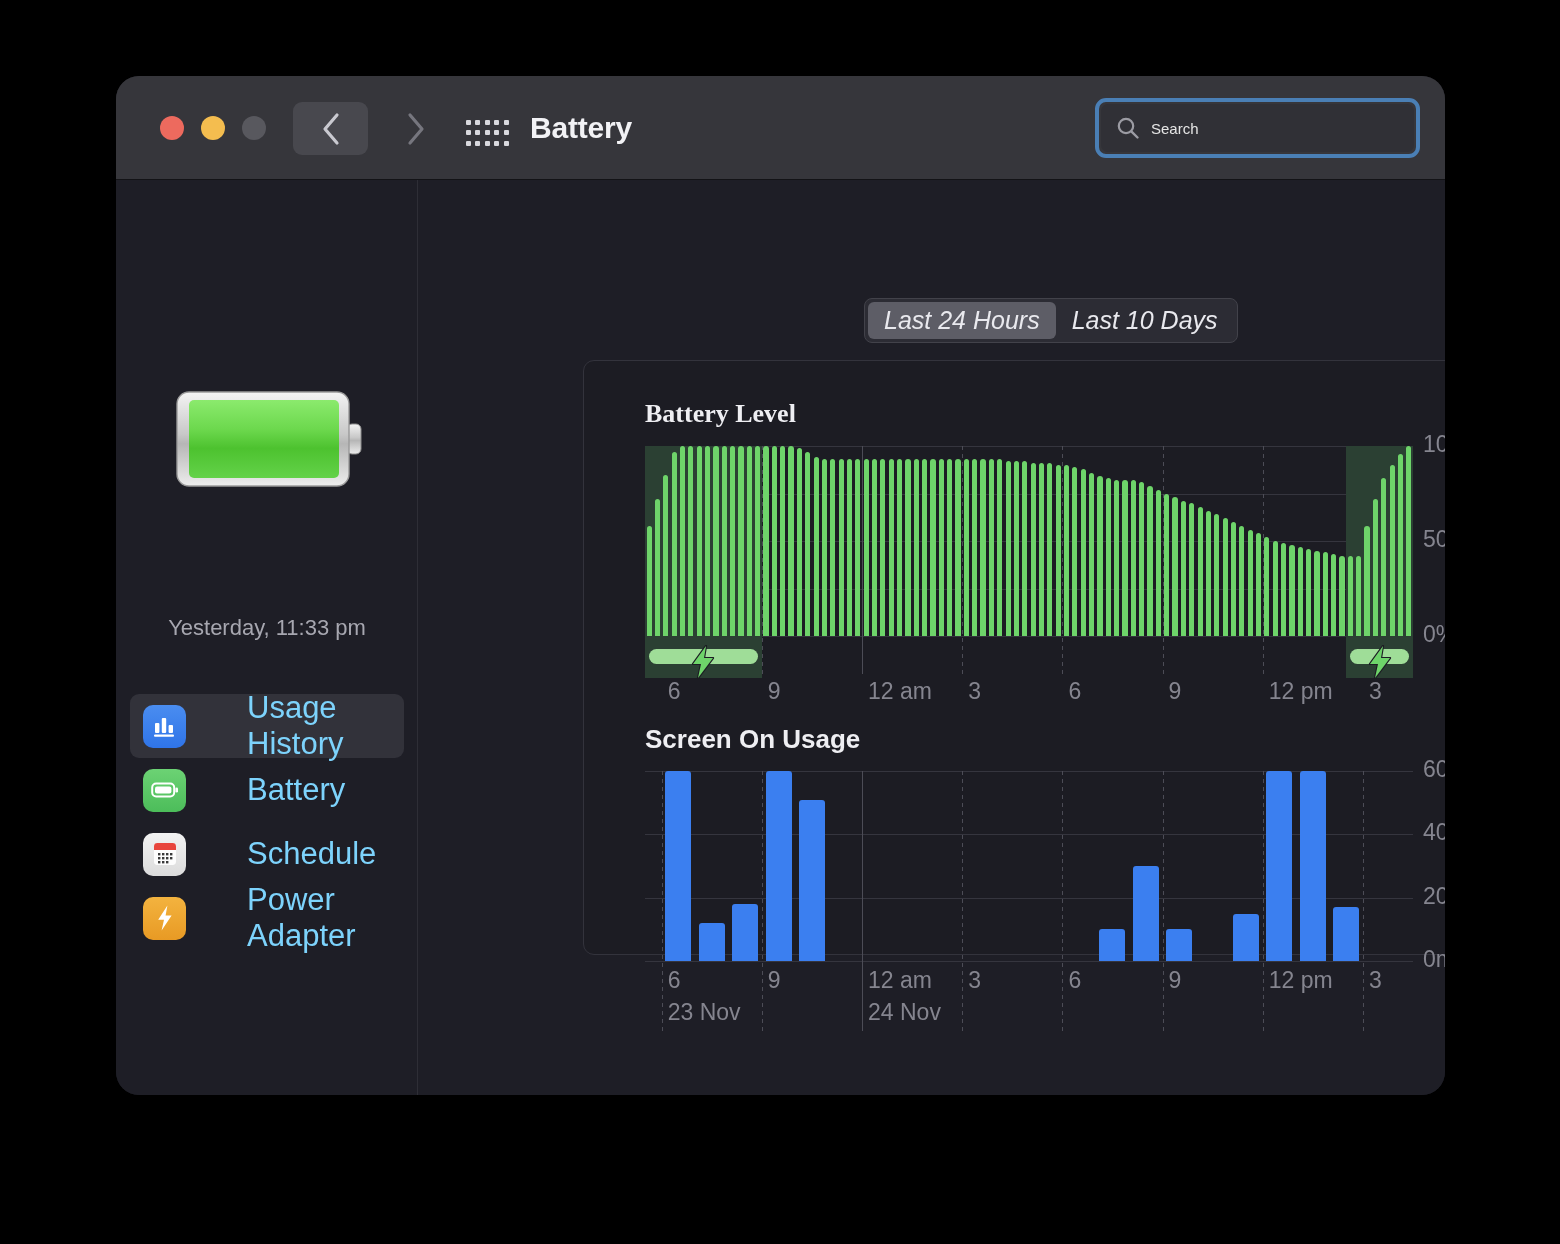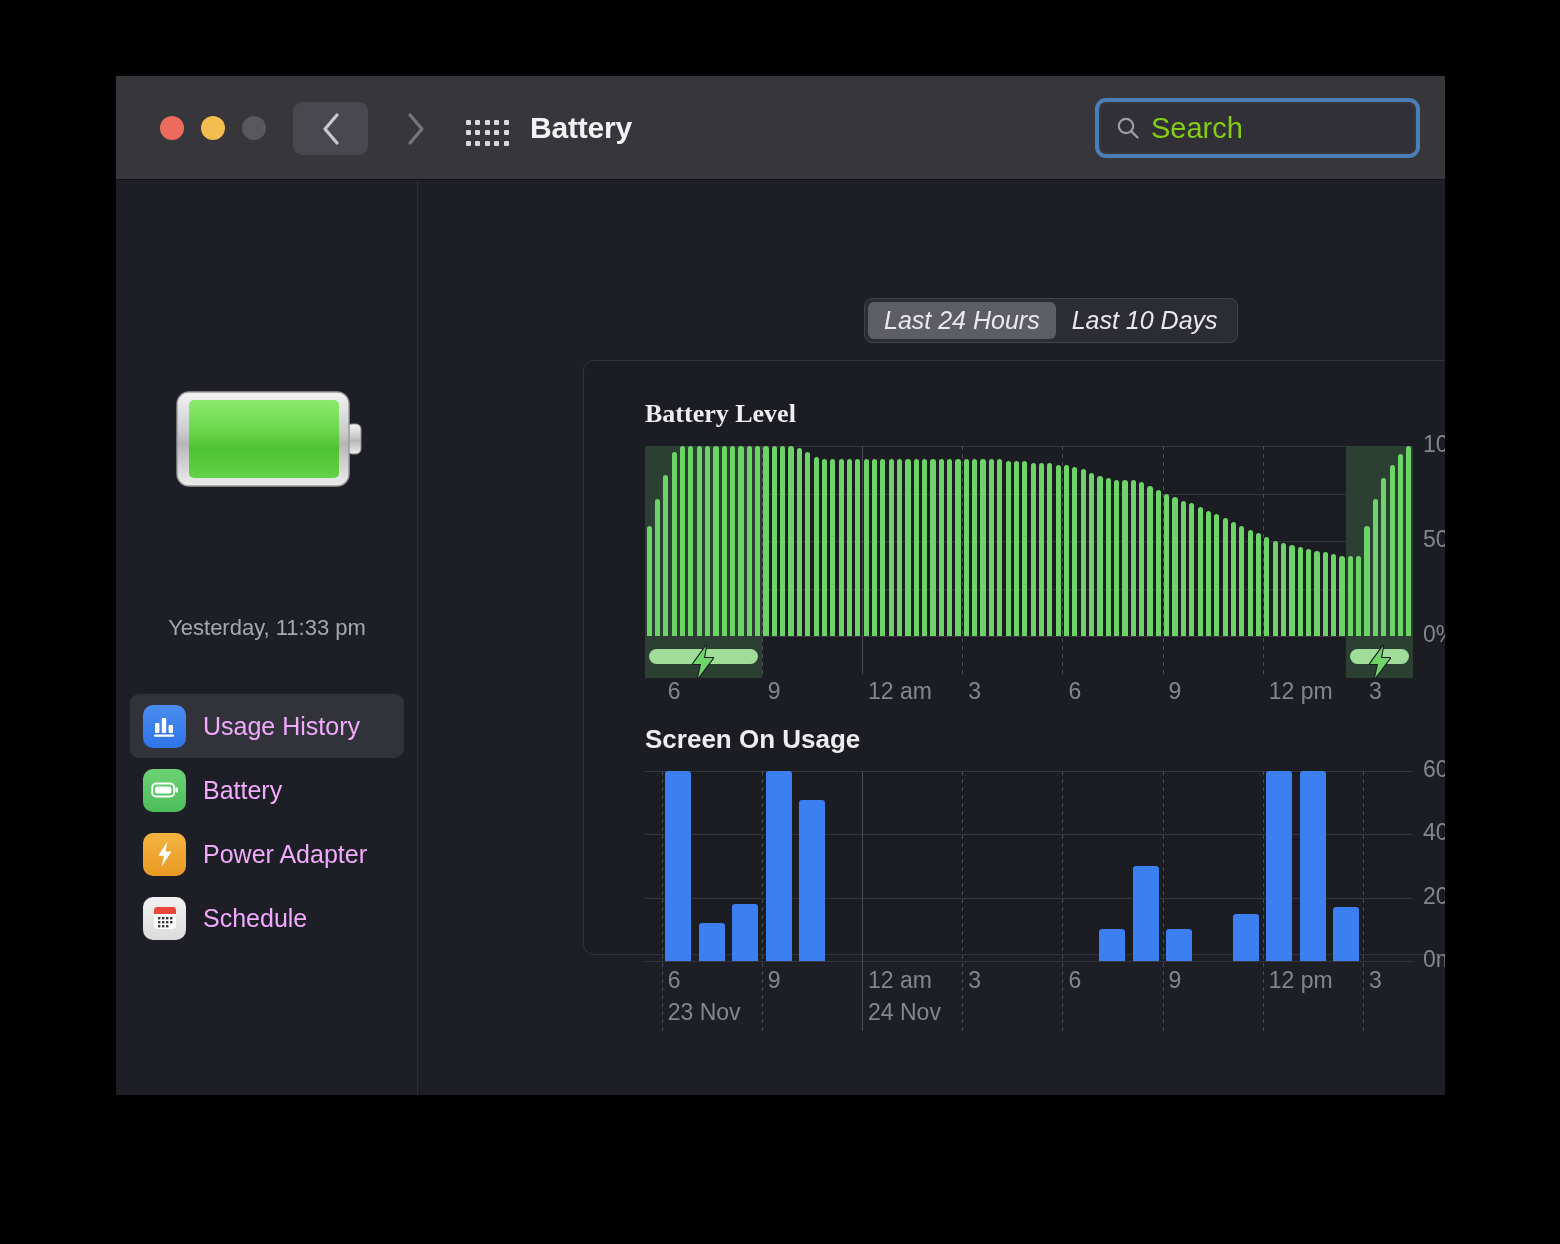--- a/index.html
+++ b/index.html
@@ -8,21 +8,21 @@
     background:#000; overflow:hidden;
     font-family:"Liberation Sans", sans-serif;
     -webkit-font-smoothing:antialiased;
   }
 
   
   #window {
     position:absolute; left:116px; top:76px;
     width:1329px; height:1019px;
     background:#1e1e26;
-    border-radius:1px;
+    border-radius:23px;
     overflow:hidden;
     box-shadow:0 18px 60px rgba(0,0,0,.85);
   }
 
   
   #titlebar {
     position:absolute; left:0; top:0; width:100%; height:104px;
     background:#36363b;
     border-bottom:1px solid #131316;
   }
@@ -66,21 +66,21 @@
     border-radius:11px;
     padding:2px;
   }
   #search-box {
     width:100%; height:100%;
     background:#303036;
     border-radius:7px;
     display:flex; align-items:center;
     padding-left:14px; gap:10px;
   }
-  #search-text { color:#84cc16; font-size:29px; }
+  #search-text { color:#e5e5e5; font-size:15px; }
 
   
   #content { position:absolute; left:0; top:104px; width:100%; bottom:0; background:#1e1e26; }
   #sidebar {
     position:absolute; left:0; top:0; width:302px; height:100%;
     border-right:1px solid #2e2e36;
   }
   #main { position:absolute; left:302px; top:0; right:0; height:100%; }
 
   
@@ -96,21 +96,21 @@
   }
 
   
   #side-list { position:absolute; left:14px; top:514px; width:274px; }
   .side-item {
     display:flex; align-items:center; gap:17px;
     height:64px; padding-left:13px;
     border-radius:9px;
   }
   .side-item.sel { background:#32323a; }
-  .side-label { font-size:25px; color:#f0abfc; }
+  .side-label { font-size:31px; color:#7dd3fc;margin-left:44px; }
   .side-ic { width:43px; height:43px; border-radius:10px; flex:0 0 43px;
              display:flex; align-items:center; justify-content:center; }
   .ic-usage  { background:linear-gradient(180deg,#4a8df0,#2f74e8); }
   .ic-batt   { background:linear-gradient(180deg,#6cd274,#4cbd5a); }
   .ic-power  { background:linear-gradient(180deg,#f3b33f,#e89a24); }
   .ic-sched  { background:linear-gradient(180deg,#f2f2f2,#dcdcdc); }
 
   
   #segmented {
     position:absolute; left:446px; top:118px;
@@ -255,29 +255,20 @@
 
         <div class="side-item">
           <span class="side-ic ic-batt">
             <svg width="28" height="18" viewBox="0 0 28 18">
               <rect x="1.2" y="2.6" width="22" height="12.8" rx="4" fill="none" stroke="#fff" stroke-width="2"></rect>
               <rect x="4" y="5.4" width="16.4" height="7.2" rx="2" fill="#fff"></rect>
               <rect x="24.4" y="6.6" width="2.6" height="4.8" rx="1.2" fill="#fff"></rect>
             </svg>
           </span>
           <span class="side-label">Battery</span>
-        </div>
-
-        <div class="side-item">
-          <span class="side-ic ic-power">
-            <svg width="20" height="28" viewBox="0 0 20 28">
-              <polygon points="12.4,1.6 3.2,15.8 9,15.8 6.6,26.4 16.6,11.4 10.6,11.4" fill="#fff"></polygon>
-            </svg>
-          </span>
-          <span class="side-label">Power Adapter</span>
         </div>
 
         <div class="side-item">
           <span class="side-ic ic-sched">
             <svg width="30" height="30" viewBox="0 0 30 30">
               <rect x="4" y="4" width="22" height="22" rx="3.4" fill="#fdfdfd"></rect>
               <path d="M4 7.4a3.4 3.4 0 0 1 3.4-3.4h15.2A3.4 3.4 0 0 1 26 7.4V11H4z" fill="#e8453c"></path>
               <g fill="#3a3a3a">
                 <rect x="8" y="14" width="2.4" height="2.4"></rect>
                   <rect x="12" y="14" width="2.4" height="2.4"></rect>
@@ -287,20 +278,29 @@
                   <rect x="12" y="18" width="2.4" height="2.4"></rect>
                 <rect x="16" y="18" width="2.4" height="2.4"></rect>
                   <rect x="20" y="18" width="2.4" height="2.4"></rect>
                 <rect x="8" y="22" width="2.4" height="2.4"></rect>
                   <rect x="12" y="22" width="2.4" height="2.4"></rect>
                 <rect x="16" y="22" width="2.4" height="2.4"></rect>
               </g>
             </svg>
           </span>
           <span class="side-label">Schedule</span>
+        </div>
+
+        <div class="side-item">
+          <span class="side-ic ic-power">
+            <svg width="20" height="28" viewBox="0 0 20 28">
+              <polygon points="12.4,1.6 3.2,15.8 9,15.8 6.6,26.4 16.6,11.4 10.6,11.4" fill="#fff"></polygon>
+            </svg>
+          </span>
+          <span class="side-label">Power Adapter</span>
         </div>
 
       </div>
     </div>
 
     <div id="main">
 
       <div id="segmented">
         <div class="seg on">Last 24 Hours</div>
         <div class="seg">Last 10 Days</div>

